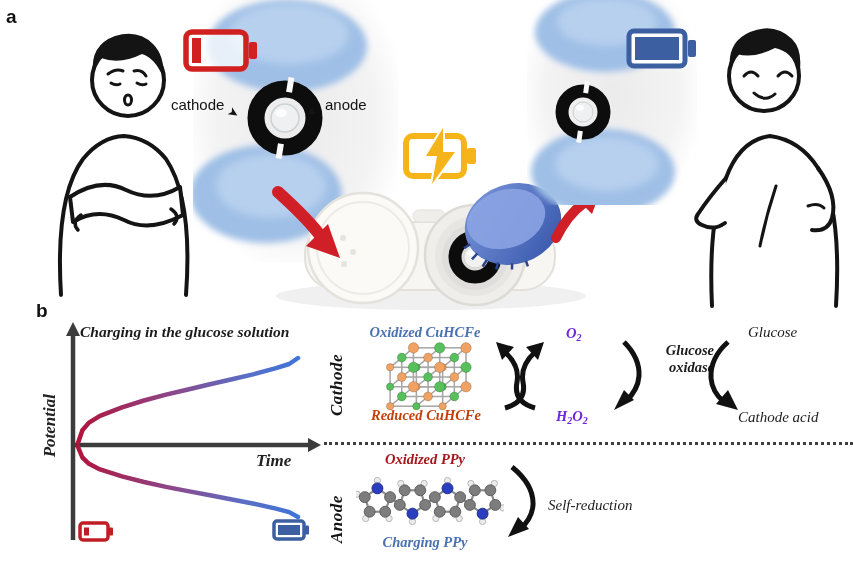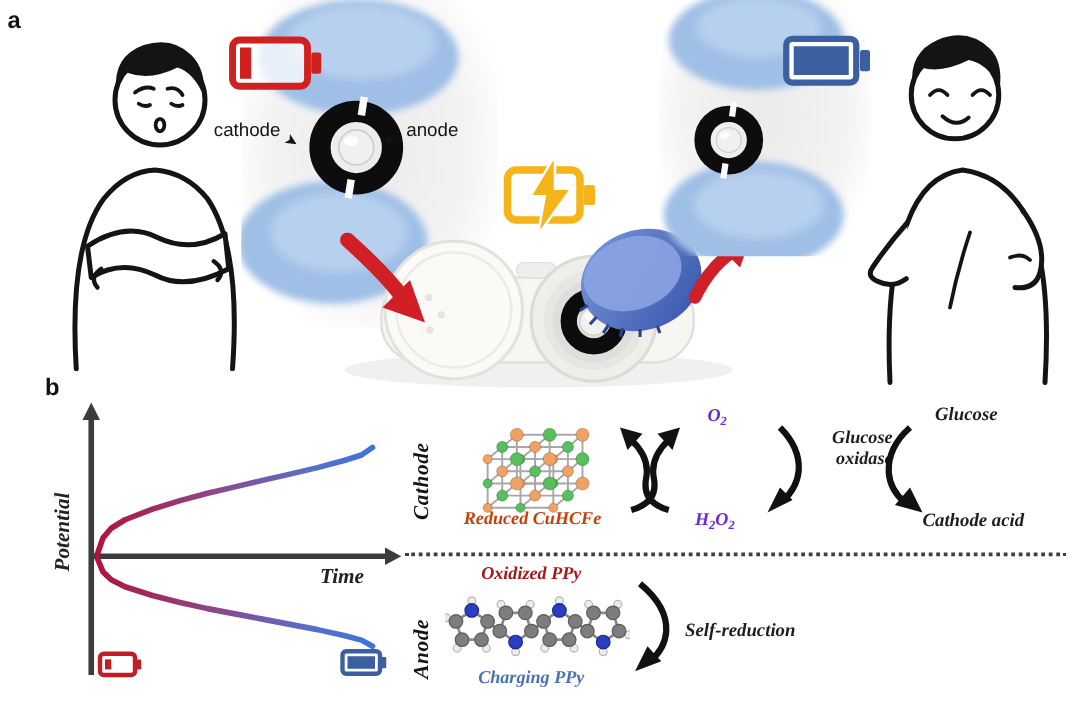--- a/index.html
+++ b/index.html
@@ -14,21 +14,21 @@
   .lbl-sm{font-size:15px;color:#141414;}
   .pointer{font-size:13px;color:#141414;line-height:1;}
   .dotline{border-top:3px dotted #3f3f3f;height:0;}
   .ctitle{font-size:15.5px;color:#1c1c1c;white-space:nowrap;}
   .axis-lbl{font-size:17px;color:#222;}
   .side-lbl{font-size:17px;color:#141414;letter-spacing:.5px;}
   .redox-lbl{font-size:14.5px;text-align:center;white-space:nowrap;}
   .chem{font-size:14.5px;color:#6d28d9;white-space:nowrap;}
   .chem .s{font-size:10px;vertical-align:-3px;}
   .enzyme{font-size:14.5px;color:#1c1c1c;text-align:center;line-height:1.15;}
-  .meta{font-size:15px;color:#1d1d1d;white-space:nowrap;font-weight:700;}
+  .meta{font-size:15px;color:#1d1d1d;white-space:nowrap;font-weight:400;}
   svg{display:block;}
 </style>
 </head>
 <body>
 
 <div id="fig">
 
   <div class="abs panel-label" style="left:6px;top:6px;">a</div>
 
   <div class="abs photo-bg" style="left:193px;top:0;width:205px;height:262px;"></div>
@@ -188,26 +188,28 @@
       <rect x="1" y="1" width="28" height="17" rx="3" fill="#ffffff" stroke="#c01e24" stroke-width="3.5"></rect>
       <rect x="5" y="5.5" width="5" height="8" fill="#c01e24"></rect>
       <rect x="30" y="5.5" width="4" height="8" rx="1" fill="#c01e24"></rect>
     </g>
     <g transform="translate(228,202)">
       <rect x="1" y="1" width="30" height="18" rx="3" fill="#ffffff" stroke="#3b5fa0" stroke-width="3.5"></rect>
       <rect x="5" y="5" width="22" height="10" fill="#3b5fa0"></rect>
       <rect x="32" y="5.5" width="4" height="9" rx="1" fill="#3b5fa0"></rect>
     </g>
   </svg>
+  <div class="abs serifbi ctitle" style="left:80px;top:323px;">Charging in the glucose solution</div>
   <div class="abs serifbi axis-lbl vert" style="left:40px;top:394px;">Potential</div>
   <div class="abs serifbi axis-lbl" style="left:256px;top:451px;">Time</div>
 
   <div class="abs dotline" style="left:324px;top:442px;width:529px;"></div>
 
   <div class="abs serifbi side-lbl vert" style="left:327px;top:344px;height:72px;">Cathode</div>
+  <div class="abs serifbi redox-lbl" style="left:352px;top:324px;width:146px;color:#4a71b0;">Oxidized CuHCFe</div>
   <svg id="crystal-svg" class="abs" style="left:380px;top:342px;" width="100" height="72" viewBox="0 0 100 74">
       <line x1="9" y1="66" x2="36" y2="66" stroke="#a8a8a8" stroke-width="1.6"></line>
       <line x1="9" y1="66" x2="9" y2="46" stroke="#a8a8a8" stroke-width="1.6"></line>
       <line x1="9" y1="66" x2="21" y2="56" stroke="#a8a8a8" stroke-width="1.6"></line>
       <line x1="36" y1="66" x2="63" y2="66" stroke="#a8a8a8" stroke-width="1.6"></line>
       <line x1="36" y1="66" x2="36" y2="46" stroke="#a8a8a8" stroke-width="1.6"></line>
       <line x1="36" y1="66" x2="48" y2="56" stroke="#a8a8a8" stroke-width="1.6"></line>
       <line x1="63" y1="66" x2="63" y2="46" stroke="#a8a8a8" stroke-width="1.6"></line>
       <line x1="63" y1="66" x2="75" y2="56" stroke="#a8a8a8" stroke-width="1.6"></line>
       <line x1="9" y1="46" x2="36" y2="46" stroke="#a8a8a8" stroke-width="1.6"></line>

